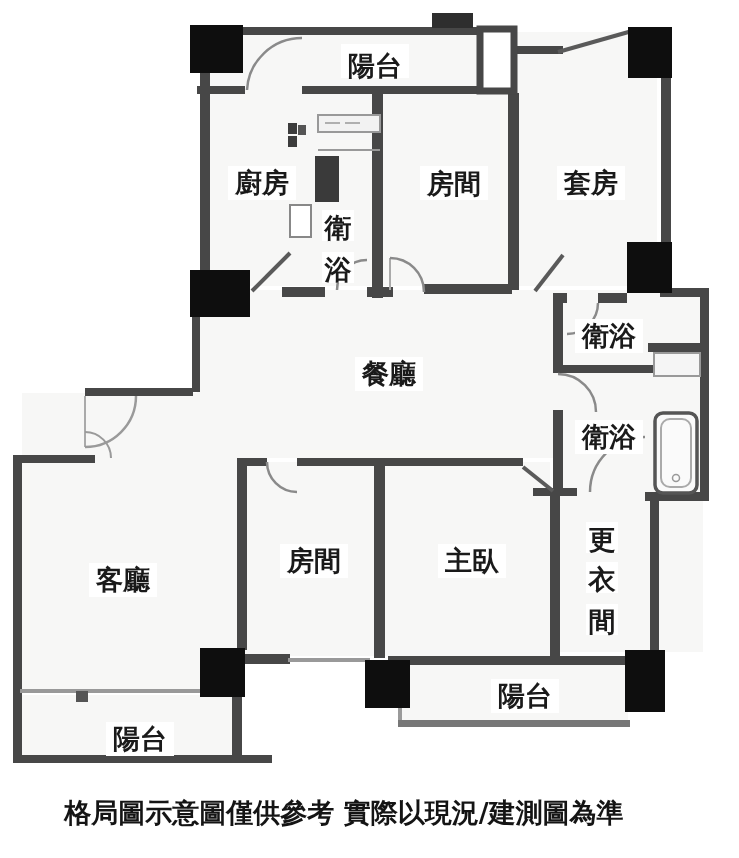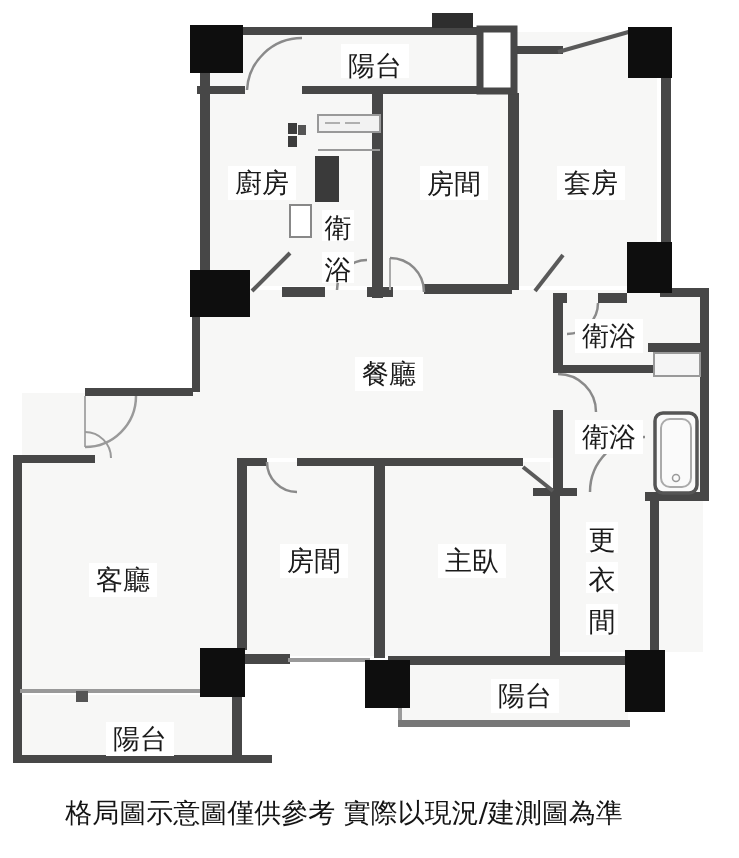--- a/index.html
+++ b/index.html
@@ -1,17 +1,17 @@
 <!DOCTYPE html>
 <html><head>
 <meta charset="utf-8">
 <style>
   html,body { margin:0; padding:0; background:#ffffff; }
   .stage { position:relative; width:739px; height:858px; background:#ffffff; overflow:hidden;
-           font-family:"DejaVu Sans", sans-serif; }
+           font-family:"DejaVu Sans", sans-serif;font-weight:bold; }
   svg { display:block; }
   .soft { filter: blur(0.45px); }
   .room-label { font-family:"DejaVu Sans", sans-serif; font-size:27px; fill:#1a1a1a;
                 text-anchor:middle; }
   .caption-label { font-family:"DejaVu Sans", sans-serif; font-size:27px; fill:#141414;
                    text-anchor:middle; }
 </style>
 </head>
 <body>
 

